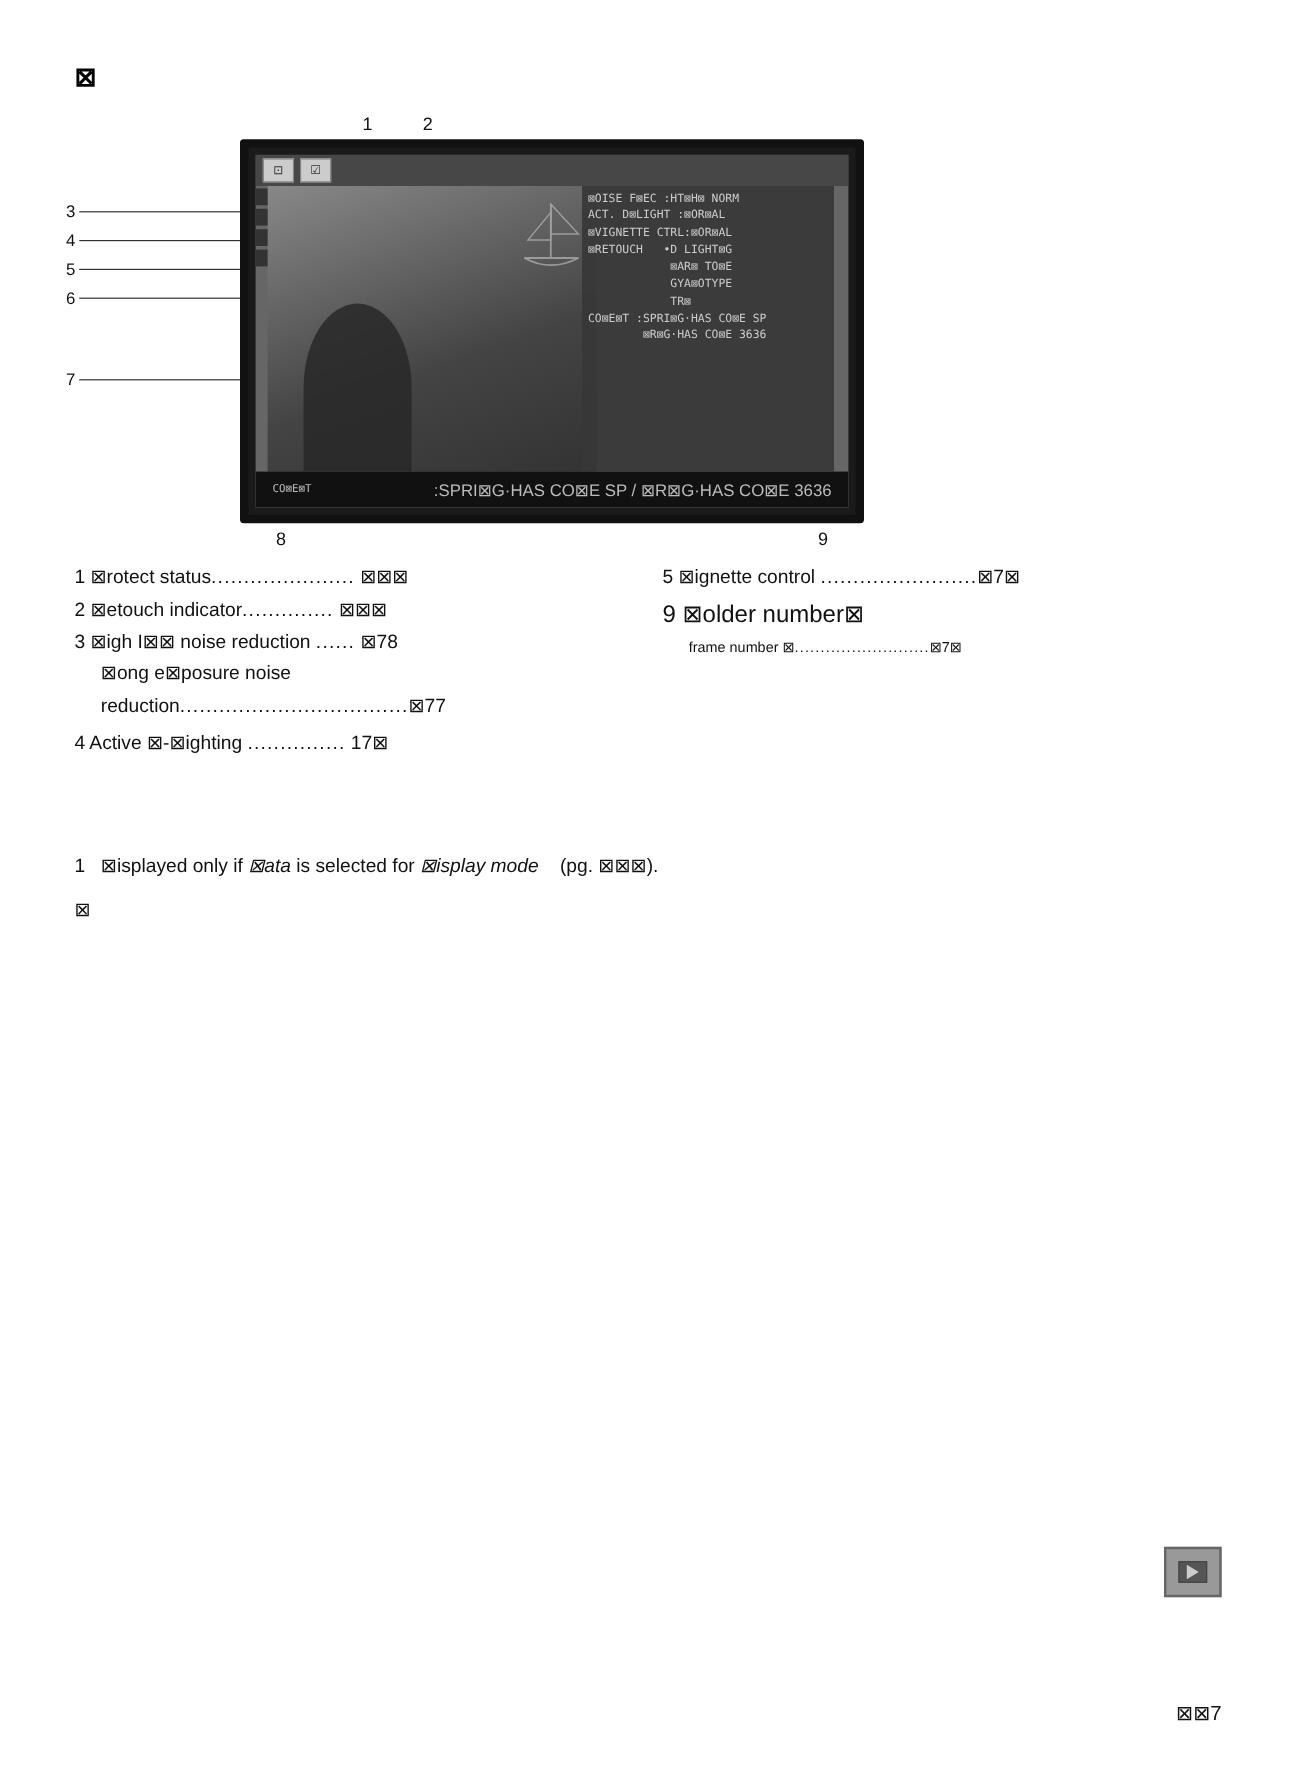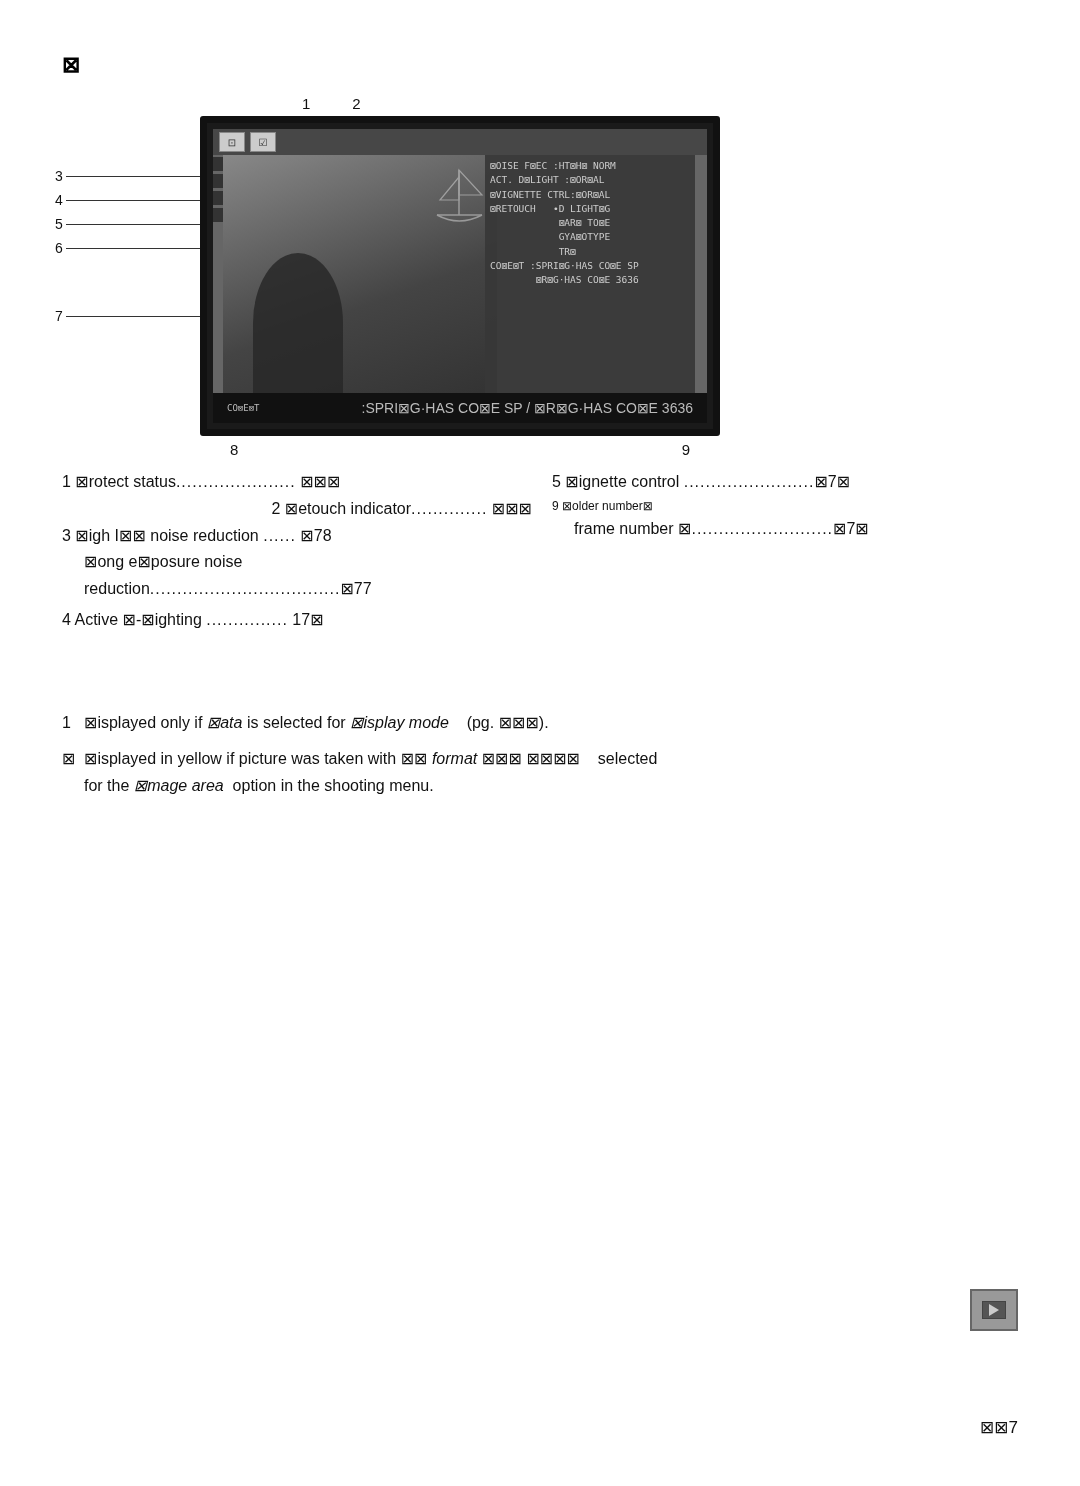--- a/index.html
+++ b/index.html
@@ -124,21 +124,21 @@
 
 <div style="position:absolute; top:470px; left:62px; width:960px; display:flex; gap:20px;">
 
   <div style="flex:1;">
 
     <div style="font-size:16px; line-height:1.55; margin-bottom:2px; color:#111;">
       <span>1 </span>
       <span>⊠rotect status<span style="letter-spacing:1px;">......................</span> ⊠⊠⊠</span>
     </div>
 
-    <div style="font-size:16px; line-height:1.55; margin-bottom:2px; color:#111;text-align:right;">
+    <div style="font-size:16px; line-height:1.55; margin-bottom:2px; color:#111;">
       <span>2 </span>
       <span>⊠etouch indicator<span style="letter-spacing:1px;">..............</span> ⊠⊠⊠</span>
     </div>
 
     <div style="font-size:16px; line-height:1.55; margin-bottom:2px; color:#111;">
       <span>3 </span>
       <span>⊠igh I⊠⊠ noise reduction <span style="letter-spacing:1px;">......</span> ⊠78</span>
     </div>
     <div style="font-size:16px; line-height:1.55; margin-bottom:2px; color:#111; padding-left:22px;">
       ⊠ong e⊠posure noise
@@ -156,45 +156,41 @@
   <div style="flex:1;">
 
     <div style="font-size:16px; line-height:1.55; margin-bottom:2px; color:#111;">
       <span>5 </span>
       <span>⊠ignette control <span style="letter-spacing:1px;">........................</span>⊠7⊠</span>
     </div>
 
 
 
 
-    <div style="font-size:12px; line-height:1.55; margin-bottom:2px; color:#111;">
+    <div style="font-size:20px; line-height:1.55; margin-bottom:2px; color:#111;">
       <span>9 </span>
       <span>⊠older number⊠</span>
     </div>
-    <div style="font-size:16px; line-height:1.55; color:#111; padding-left:22px;">
+    <div style="font-size:12px; line-height:1.55; color:#111; padding-left:22px;">
       frame number ⊠<span style="letter-spacing:1px;">..........................</span>⊠7⊠
     </div>
   </div>
 </div>
 
 <div style="position:absolute; top:710px; left:62px; width:970px;">
 
   <div style="font-size:16px; line-height:1.65; margin-bottom:10px; color:#111; display:flex; gap:6px;">
     <span style="min-width:16px;">1</span>
     <span>
       ⊠isplayed only if <span style="font-style:italic;">⊠ata</span>  is selected for <span style="font-style:italic;">⊠isplay mode</span> &nbsp;&nbsp;&nbsp;(pg. ⊠⊠⊠).
     </span>
   </div>
 
   <div style="font-size:16px; line-height:1.65; color:#111; display:flex; gap:6px;">
     <span style="min-width:16px;">⊠</span>
-    <span>
-      ⊠isplayed in yellow if picture was taken with ⊠⊠ <span style="font-style:italic;">format</span> ⊠⊠⊠ ⊠⊠⊠⊠ &nbsp;&nbsp;&nbsp;<span>selected</span><br>
-      for the <span style="font-style:italic;">⊠mage area</span> &nbsp;option in the shooting menu.
-    </span>
   </div>
 </div>
 
 <div style="position:absolute; bottom:155px; right:62px; width:48px; height:42px; background:#999; border:2px solid #666; display:flex; align-items:center; justify-content:center;">
   <div style="width:24px; height:18px; background:#555; border:1px solid #444; display:flex; align-items:center; justify-content:center;">
     <div style="width:0; height:0; border-top:6px solid transparent; border-bottom:6px solid transparent; border-left:10px solid #ccc;"></div>
   </div>
 </div>
 
 <div style="position:absolute; bottom:48px; right:62px; font-size:17px; color:#111;">⊠⊠7</div>

